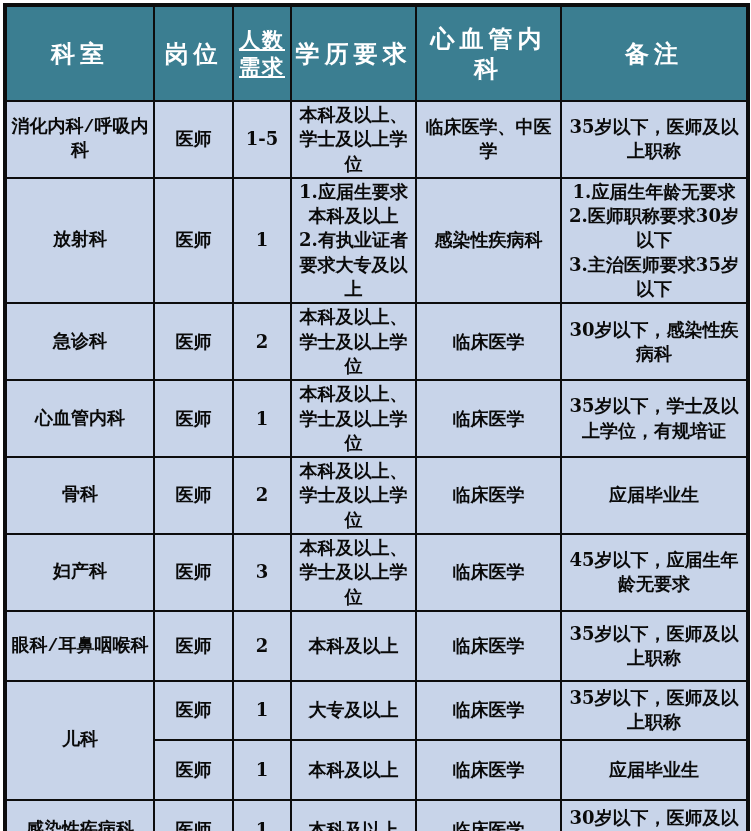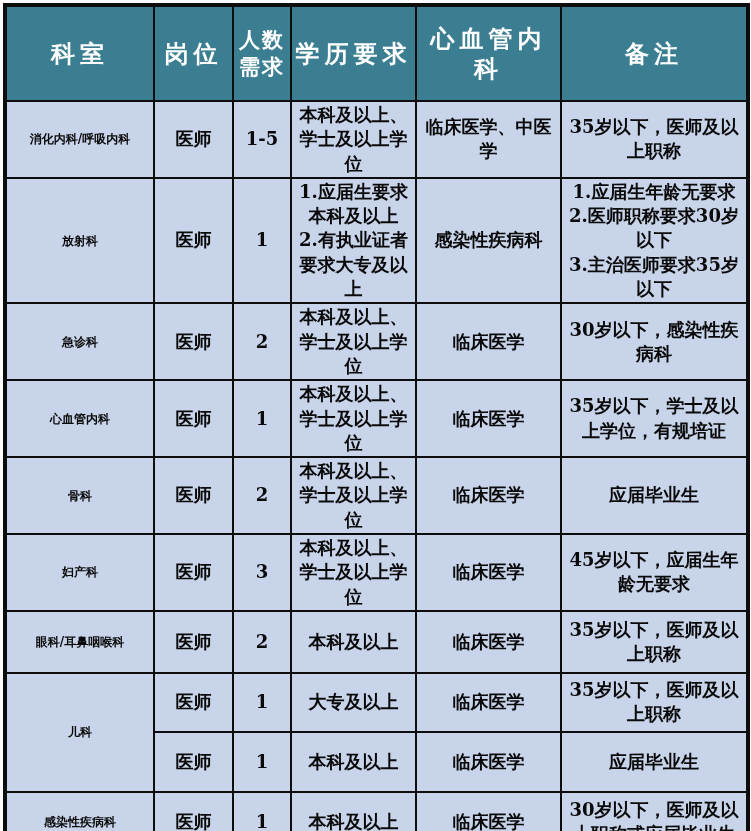--- a/index.html
+++ b/index.html
@@ -32,28 +32,28 @@
     overflow:hidden;
   }
   thead th{
     background:var(--header-bg);
     color:var(--header-fg);
     height:96px;
     font-size:24px;
     letter-spacing:5px;
     line-height:1.25;
   }
-  thead th.count-col{letter-spacing:2px;font-size:21px;}
+  thead th.count-col{letter-spacing:2px;font-size:21px;text-decoration:underline;}
   tbody td{
     background:var(--row-bg);
     color:var(--body-fg);
     font-size:18px;
     line-height:1.35;
   }
-  td.dept{font-size:12px;}
+  td.dept{font-size:18px;font-family:Liberation Mono, monospace;}
 </style>
 </head>
 <body>
 
 <table>
   <colgroup>
     <col style="width:149px">
     <col style="width:79px">
     <col style="width:58px">
     <col style="width:125px">
@@ -116,21 +116,21 @@
         <td>应届毕业生</td>
       </tr>
       <tr style="height: 72px;">
         <td class="dept">妇产科</td>
         <td>医师</td>
         <td>3</td>
         <td>本科及以上、学士及以上学位</td>
         <td>临床医学</td>
         <td>45岁以下，应届生年龄无要求</td>
       </tr>
-      <tr style="height: 62px;">
+      <tr style="height: 70px;">
         <td class="dept">眼科/耳鼻咽喉科</td>
         <td>医师</td>
         <td>2</td>
         <td>本科及以上</td>
         <td>临床医学</td>
         <td>35岁以下，医师及以上职称</td>
       </tr>
       <tr style="height: 59px;">
         <td class="dept" rowspan="2">儿科</td>
         <td>医师</td>

